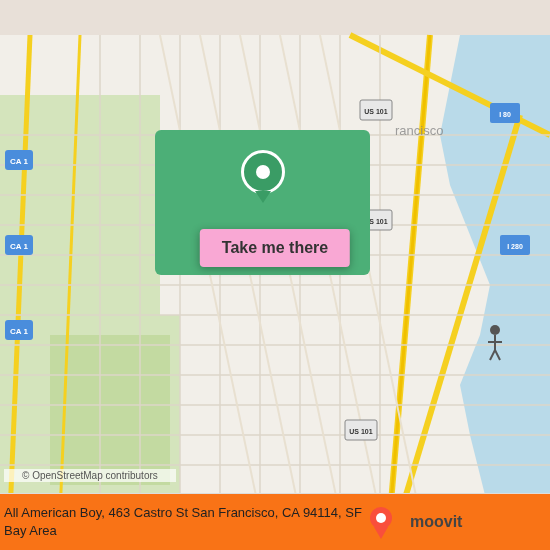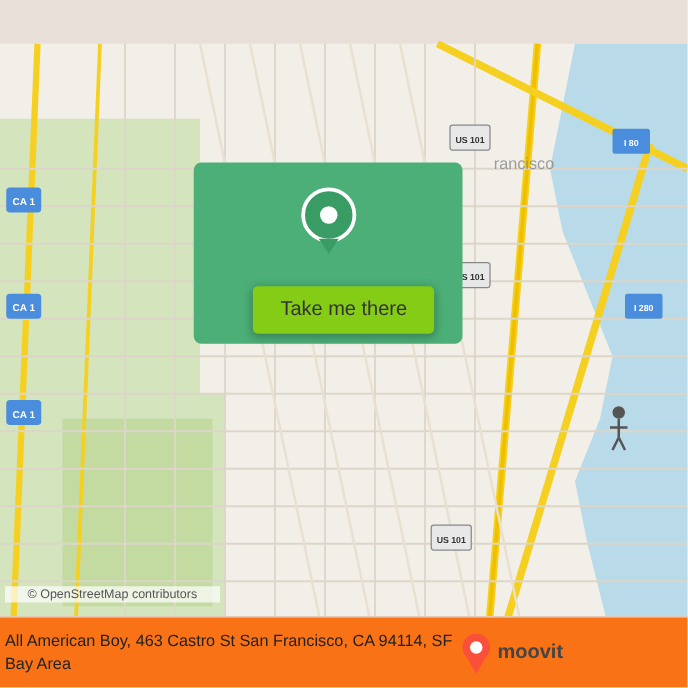--- a/index.html
+++ b/index.html
@@ -37,21 +37,21 @@
     #info-text {
       font-size: 13px;
       color: #222;
       max-width: 360px;
       line-height: 1.4;
     }
 
     #moovit-logo {
       display: flex;
       align-items: center;
-      gap: 0;
+      gap: 12px;
     }
 
     .moovit-text {
       font-size: 16px;
       font-weight: bold;
       color: #444;
     }
 
     
     #osm-attr {
@@ -64,26 +64,26 @@
       padding: 1px 18px;
       z-index: 99;
     }
 
     
     #take-me-there-btn {
       position: absolute;
       top: 229px;
       left: 50%;
       transform: translateX(-50%);
-      background: #84cc16;
+      background: #f9a8d4;
       border: none;
       border-radius: 4px;
       padding: 10px 22px;
       font-size: 16px;
-      font-weight: 400;
+      font-weight: 700;
       color: #333;
       cursor: pointer;
       box-shadow: 0 2px 8px rgba(0,0,0,0.3);
       z-index: 200;
       white-space: nowrap;
     }
 
     
     #green-card {
       position: absolute;

